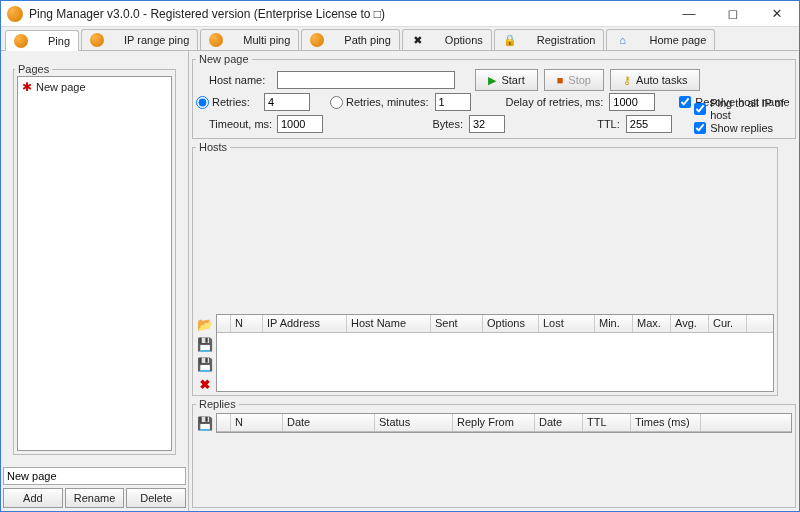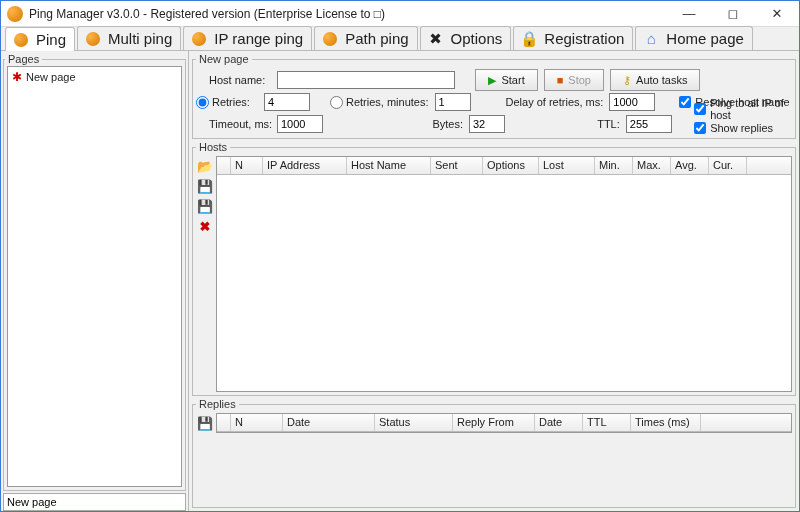--- a/index.html
+++ b/index.html
@@ -42,28 +42,28 @@
     height: 24px;
     background: #f0f0f0;
     border-bottom: 1px solid #bbb;
     padding-left: 4px;
     gap: 2px;
     align-items: flex-end;
   }
   .tab {
     display: flex;
     align-items: center;
-    gap: 8px;
+    gap: 20px;
     padding: 3px 8px;
     background: #f0f0f0;
     border: 1px solid #bbb;
     border-bottom: none;
     border-radius: 3px 3px 0 0;
     cursor: default;
-    font-size: 15px;
+    font-size: 11px;
   }
   .tab.active {
     background: #fff;
     position: relative;
     top: 1px;
   }
   .tab .ticon {
     width: 14px; height: 14px;
     display:flex; align-items:center; justify-content:center;
   }
@@ -77,21 +77,21 @@
 
   
   .pages {
     width: 188px;
     display: flex;
     flex-direction: column;
     border-right: 1px solid #bbb;
   }
   fieldset {
     border: 1px solid #bbb;
-    margin: 2px;
+    margin: 12px;
     padding: 3px;
     font-size: 11px;
   }
   legend { padding: 0 3px; color:#333;}
   .pages-list {
     flex: 1;
     background: #fff;
     border: 1px solid #999;
     margin: 0 2px 2px 2px;
     overflow: auto;
@@ -145,21 +145,21 @@
     background: linear-gradient(#fdfdfd,#e6e6e6);
     height:22px; padding:0 12px;
     font-size:11px;
   }
   .act-btn.disabled { color:#999; }
   .radio { display:flex; align-items:center; gap:3px; }
   .radio input { margin:0;}
   .chk { display:flex; align-items:center; gap:4px; }
   .chk input { margin:0; width:12px; height:12px;}
 
-  .hosts-fs { flex:1; display:flex; flex-direction:column; margin:0 3px 2px 3px; }
+  .hosts-fs { flex:1; display:flex; flex-direction:row; margin:0 21px 2px 3px;align-items:flex-end; }
   .hosts-body { flex:1; display:flex; gap:2px; overflow:hidden;}
   .side-icons { display:flex; flex-direction:column; gap:4px; width:18px; align-items:center; padding-top:2px;}
   .side-icons span { width:16px; height:16px; display:flex; align-items:center; justify-content:center; font-size:13px;}
   .ico-folder { color:#d9a400; }
   .ico-disk { color:#2a5db0; }
   .ico-x { color:#c00; font-weight:bold; }
 
   .grid-wrap { flex:1; display:flex; flex-direction:column; border:1px solid #999; background:#fff;}
   .grid-head { display:flex; background:linear-gradient(#fdfdfd,#ececec); border-bottom:1px solid #bbb; height:18px;}
   .gh { border-right:1px solid #ccc; padding:2px 4px; font-size:11px; overflow:hidden; white-space:nowrap; }
@@ -182,25 +182,25 @@
   </div>
 </div>
 
 <div class="tabs">
   <div class="tab active">
     <span class="ticon ticon-orange"></span>
     <span>Ping</span>
   </div>
   <div class="tab">
     <span class="ticon ticon-orange"></span>
+    <span>IP range ping</span>
+  </div>
+  <div class="tab">
+    <span class="ticon ticon-orange"></span>
     <span>Multi ping</span>
-  </div>
-  <div class="tab">
-    <span class="ticon ticon-orange"></span>
-    <span>IP range ping</span>
   </div>
   <div class="tab">
     <span class="ticon ticon-orange"></span>
     <span>Path ping</span>
   </div>
   <div class="tab">
     <span class="ticon">✖</span>
     <span>Options</span>
   </div>
   <div class="tab">
@@ -219,20 +219,25 @@
     <fieldset style="flex:1; display:flex; flex-direction:column; padding:1px;">
       <legend>Pages</legend>
       <div class="pages-list">
         <div class="page-item">
           <span class="pi-icon">✱</span>
           <span>New page</span>
         </div>
       </div>
     </fieldset>
     <input class="new-page-input" value="New page" style="">
+    <div class="page-btns">
+      <div class="btn">Add</div>
+      <div class="btn">Rename</div>
+      <div class="btn">Delete</div>
+    </div>
   </div>
 
   <div class="right">
 
     <fieldset class="newpage-fs">
       <legend>New page</legend>
 
       <div class="np-row">
         <span class="np-label" style="width:62px">Host name:</span>
         <input class="txt" style="flex: 0 0 178px;" value="">

